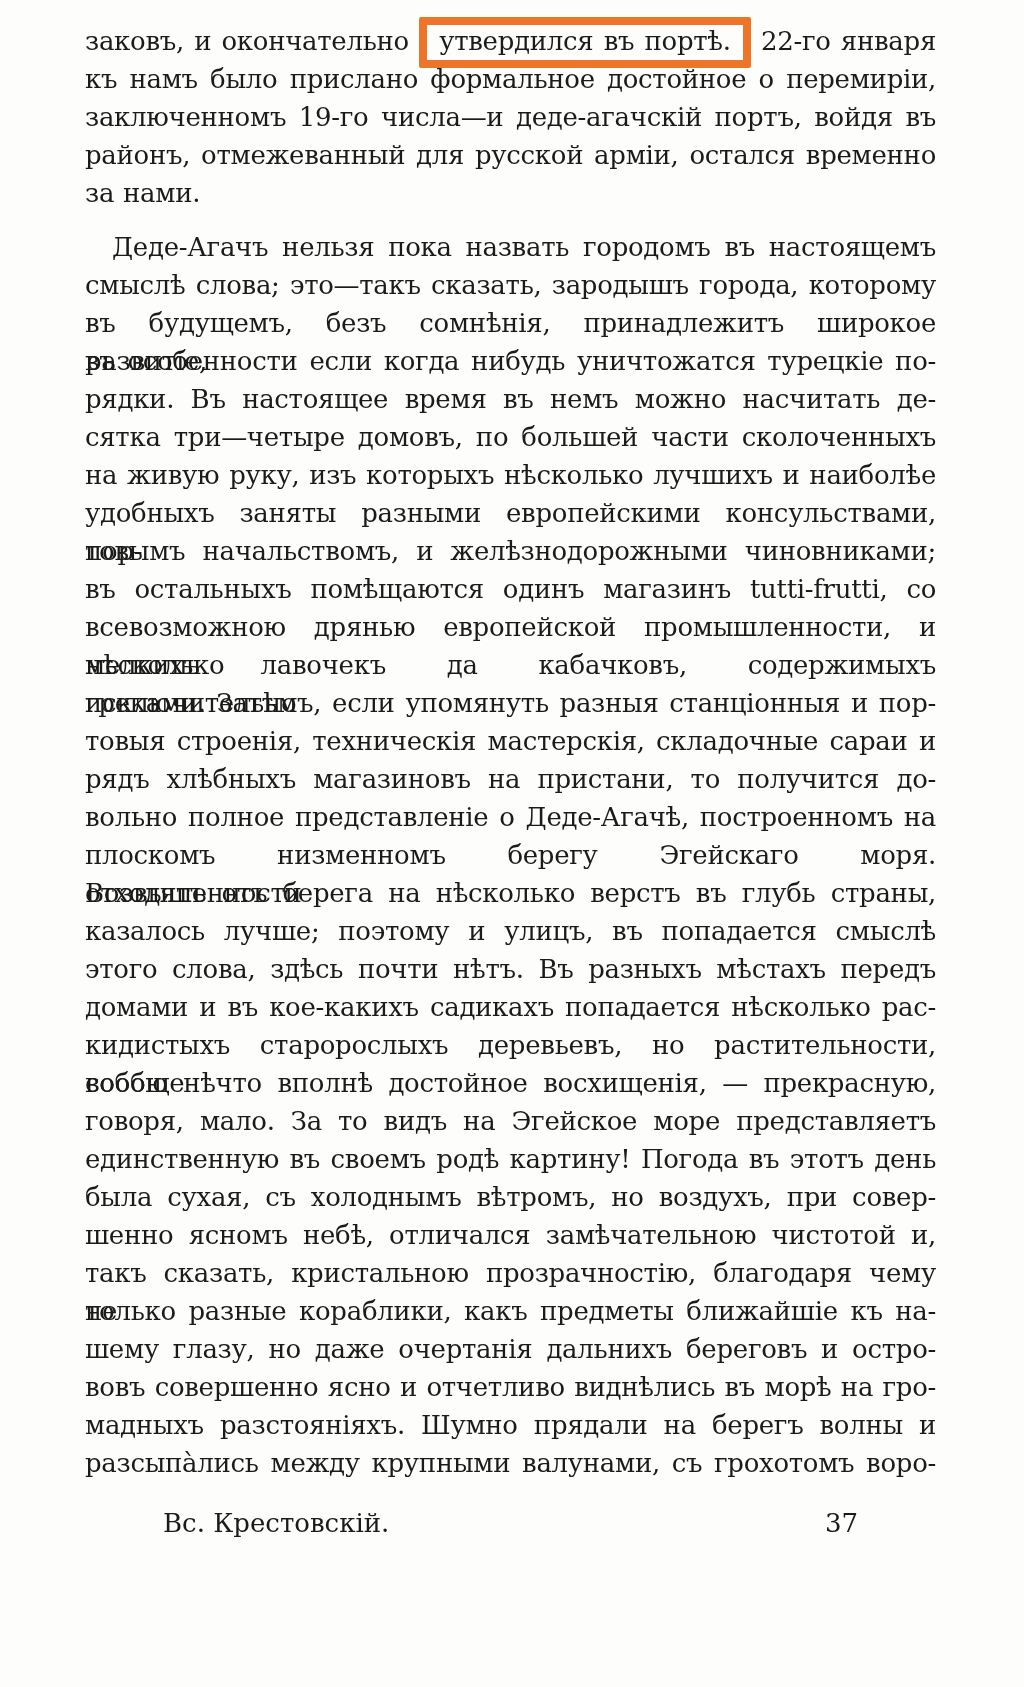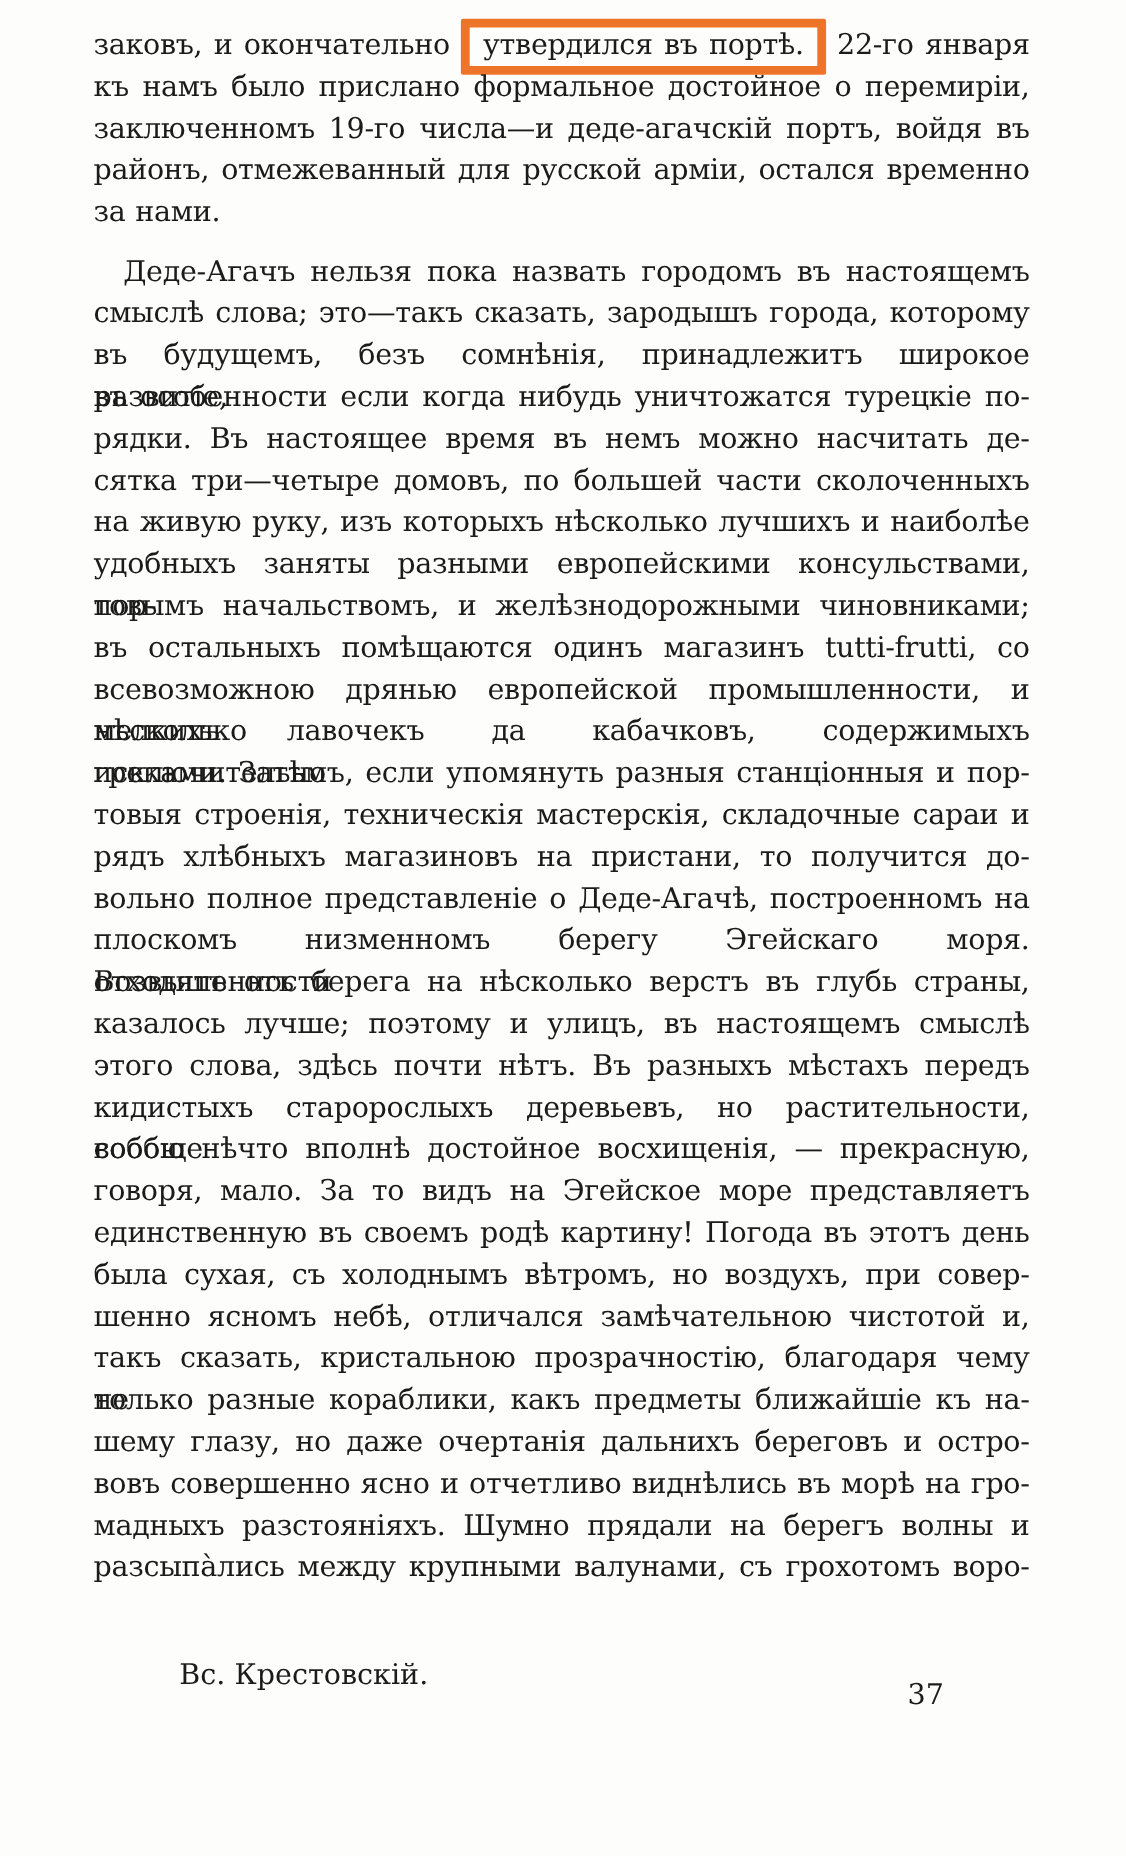--- a/index.html
+++ b/index.html
@@ -55,21 +55,21 @@
     letter-spacing: 0;
   }
   .footer .author {
     position: absolute;
     left: 163px;
     top: 0;
   }
   .footer .pagenum {
     position: absolute;
     left: 825px;
-    top: 18px;
+    top: 0;
   }
 </style>
 </head>
 <body>
 
 <div class="text-block">
   <div class="line"><span>заковъ, и окончательно</span> <span class="hl-box">утвердился въ портѣ.</span> <span>22-го января</span></div>
   <div class="line">къ намъ было прислано формальное достойное о перемиріи,</div>
   <div class="line">заключенномъ 19-го числа—и деде-агачскій портъ, войдя въ</div>
   <div class="line">районъ, отмежеванный для русской арміи, остался временно</div>
@@ -85,22 +85,23 @@
   <div class="line">товымъ начальствомъ, и желѣзнодорожными чиновниками;</div>
   <div class="line">въ остальныхъ помѣщаются одинъ магазинъ tutti-frutti, со</div>
   <div class="line">всевозможною дрянью европейской промышленности, и нѣсколько</div>
   <div class="line">мелкихъ лавочекъ да кабачковъ, содержимыхъ исключительно</div>
   <div class="line">греками. Затѣмъ, если упомянуть разныя станціонныя и пор-</div>
   <div class="line">товыя строенія, техническія мастерскія, складочные сараи и</div>
   <div class="line">рядъ хлѣбныхъ магазиновъ на пристани, то получится до-</div>
   <div class="line">вольно полное представленіе о Деде-Агачѣ, построенномъ на</div>
   <div class="line">плоскомъ низменномъ берегу Эгейскаго моря. Возвышенности</div>
   <div class="line">отходятъ отъ берега на нѣсколько верстъ въ глубь страны,</div>
-  <div class="line">казалось лучше; поэтому и улицъ, въ настоящемъ смыслѣ</div>
+  <div class="line">казалось лучше; поэтому и улицъ, въ попадается смыслѣ</div>
   <div class="line">этого слова, здѣсь почти нѣтъ. Въ разныхъ мѣстахъ передъ</div>
+  <div class="line">домами и въ кое-какихъ садикахъ попадается нѣсколько рас-</div>
   <div class="line">кидистыхъ старорослыхъ деревьевъ, но растительности, вообще</div>
   <div class="line">собою нѣчто вполнѣ достойное восхищенія, — прекрасную,</div>
   <div class="line">говоря, мало. За то видъ на Эгейское море представляетъ</div>
   <div class="line">единственную въ своемъ родѣ картину! Погода въ этотъ день</div>
   <div class="line">была сухая, съ холоднымъ вѣтромъ, но воздухъ, при совер-</div>
   <div class="line">шенно ясномъ небѣ, отличался замѣчательною чистотой и,</div>
   <div class="line">такъ сказать, кристальною прозрачностію, благодаря чему не</div>
   <div class="line">только разные кораблики, какъ предметы ближайшіе къ на-</div>
   <div class="line">шему глазу, но даже очертанія дальнихъ береговъ и остро-</div>
   <div class="line">вовъ совершенно ясно и отчетливо виднѣлись въ морѣ на гро-</div>

